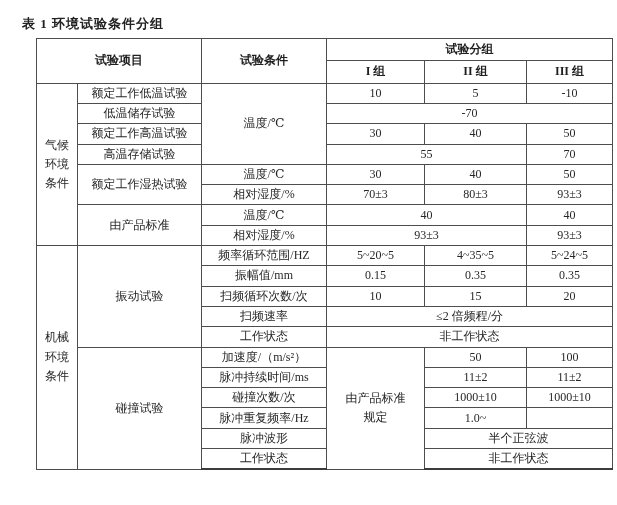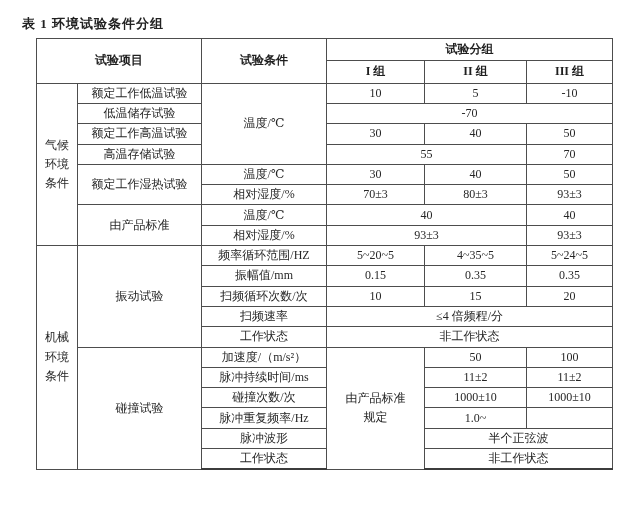--- a/index.html
+++ b/index.html
@@ -155,21 +155,21 @@
         <td>0.35</td>
       </tr>
       <tr>
         <td>扫频循环次数/次</td>
         <td>10</td>
         <td>15</td>
         <td>20</td>
       </tr>
       <tr>
         <td>扫频速率</td>
-        <td colspan="3">≤4 倍频程/分</td>
+        <td colspan="3">≤2 倍频程/分</td>
       </tr>
       <tr>
         <td>工作状态</td>
         <td colspan="3">非工作状态</td>
       </tr>
       <tr>
         <td rowspan="6">碰撞试验</td>
         <td>加速度/（m/s²）</td>
         <td rowspan="6" class="multiline">由产品标准
 规定</td>

